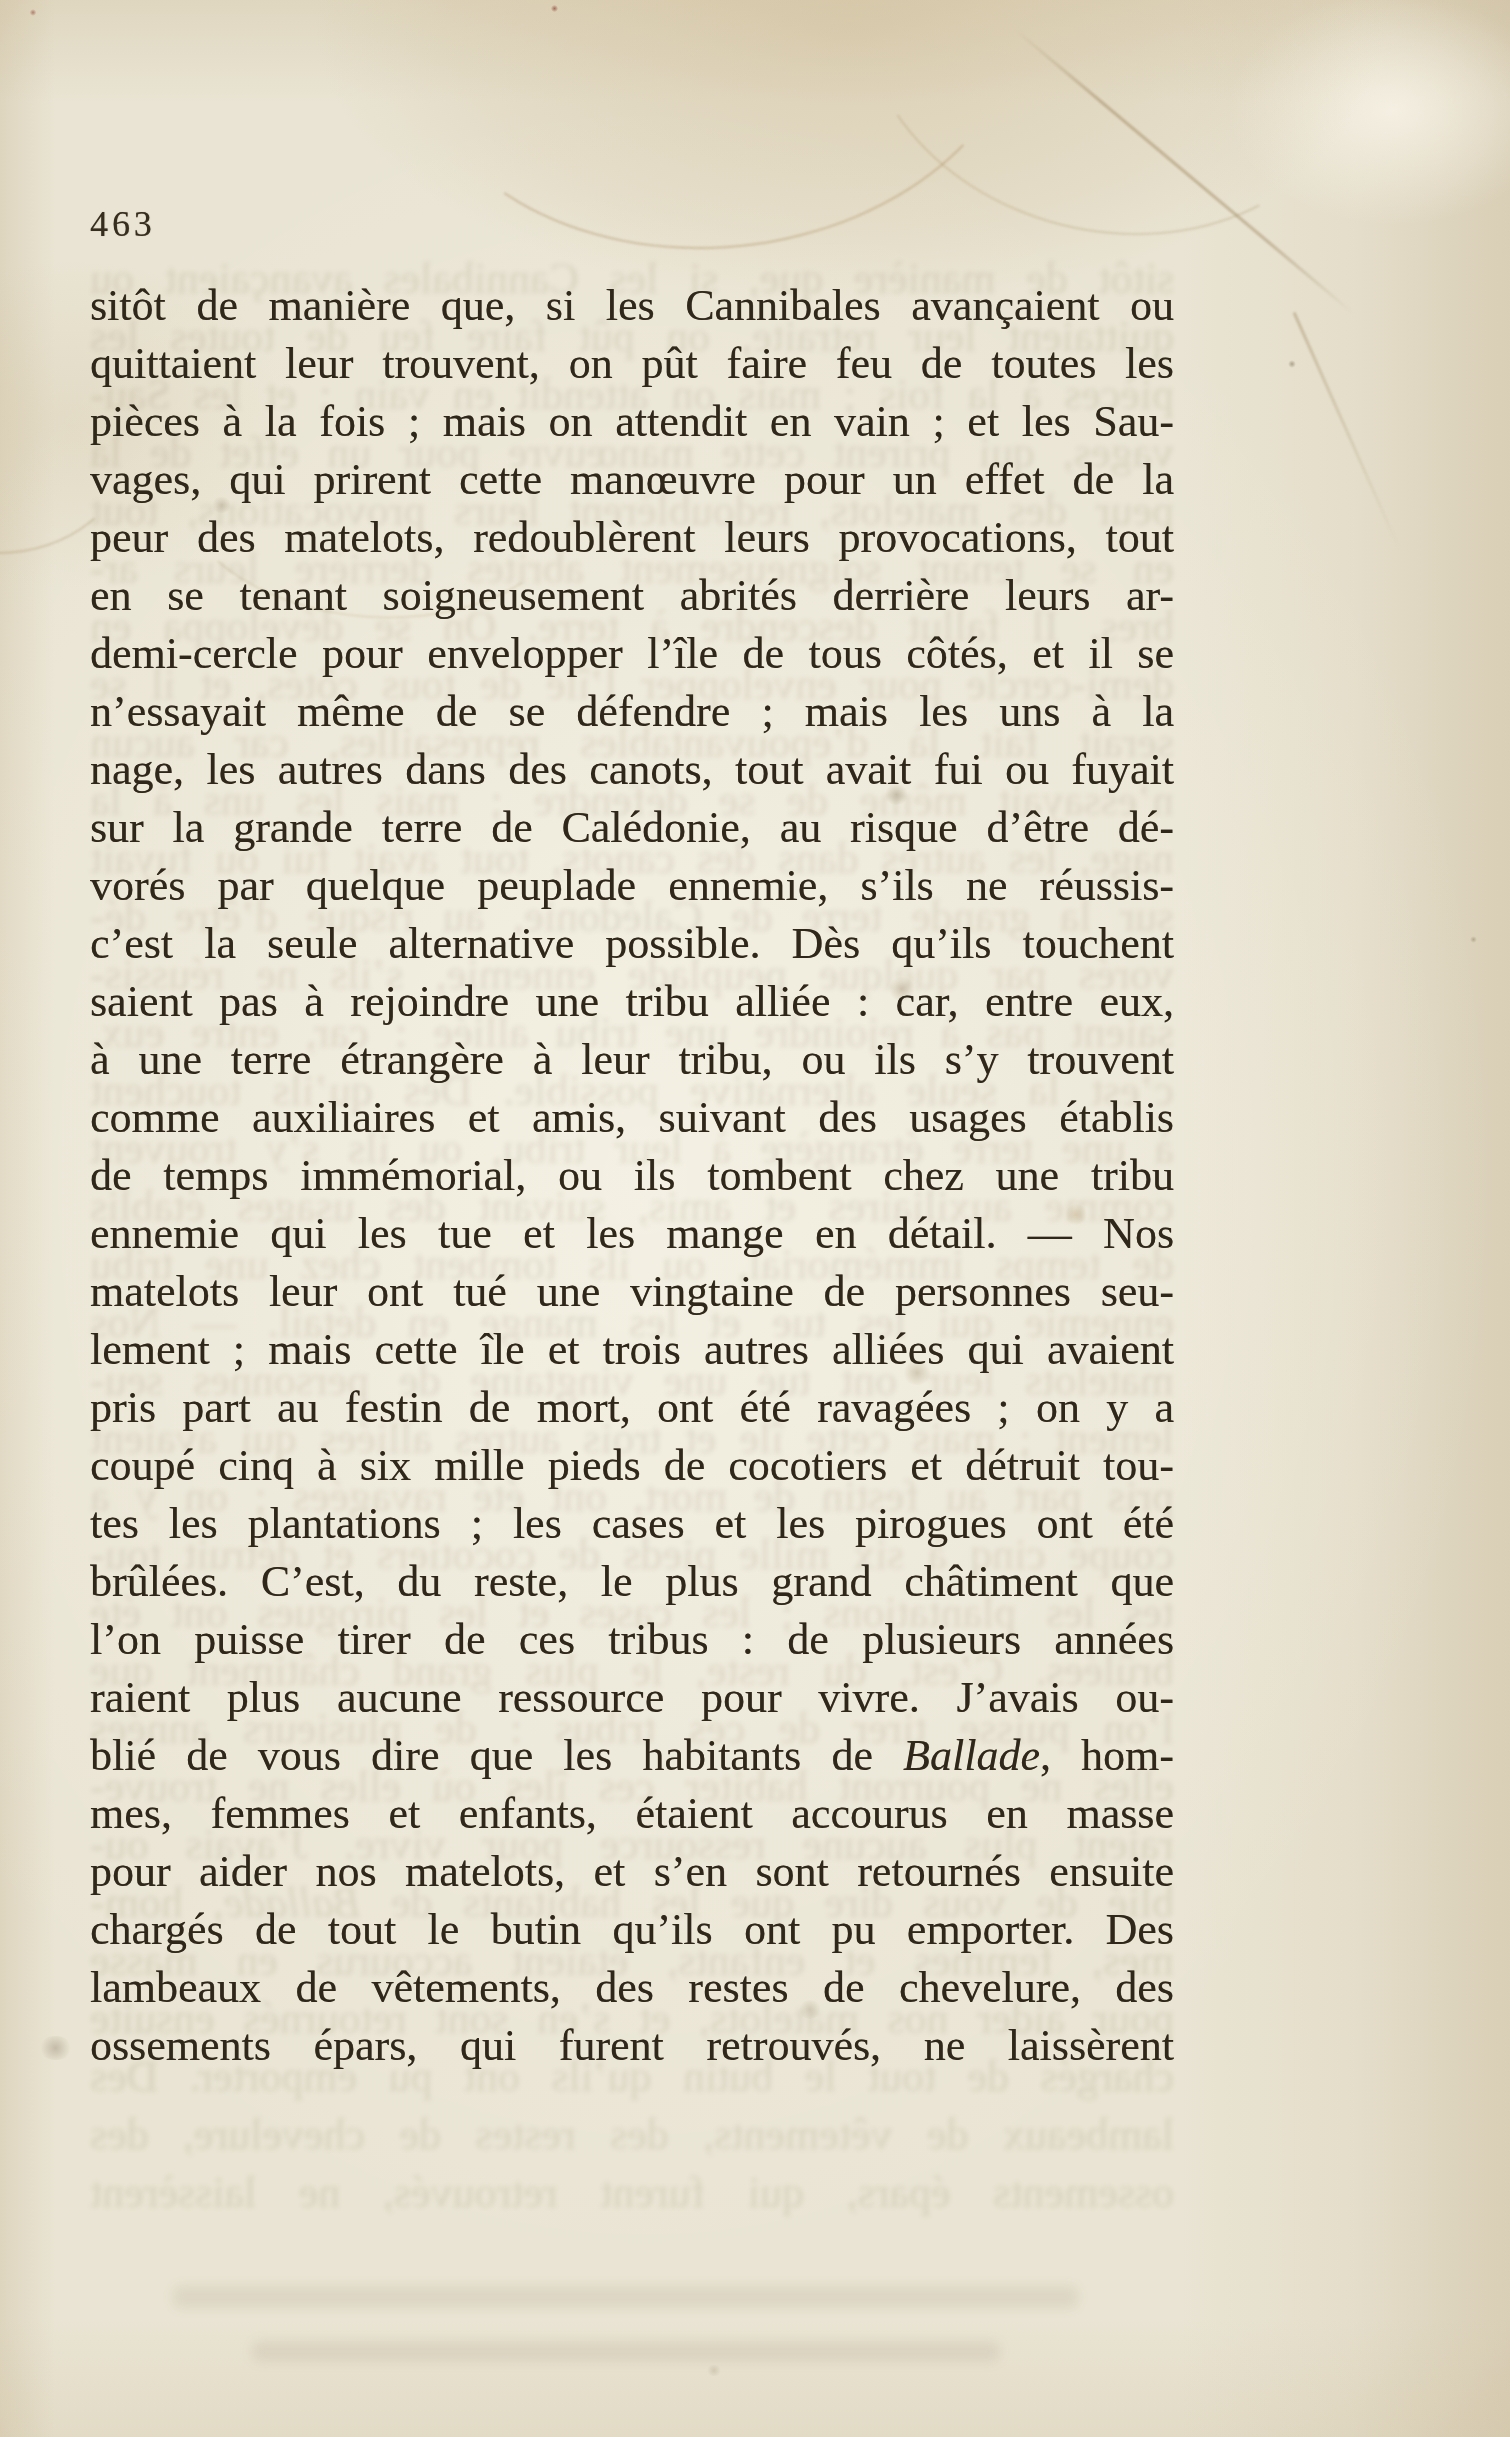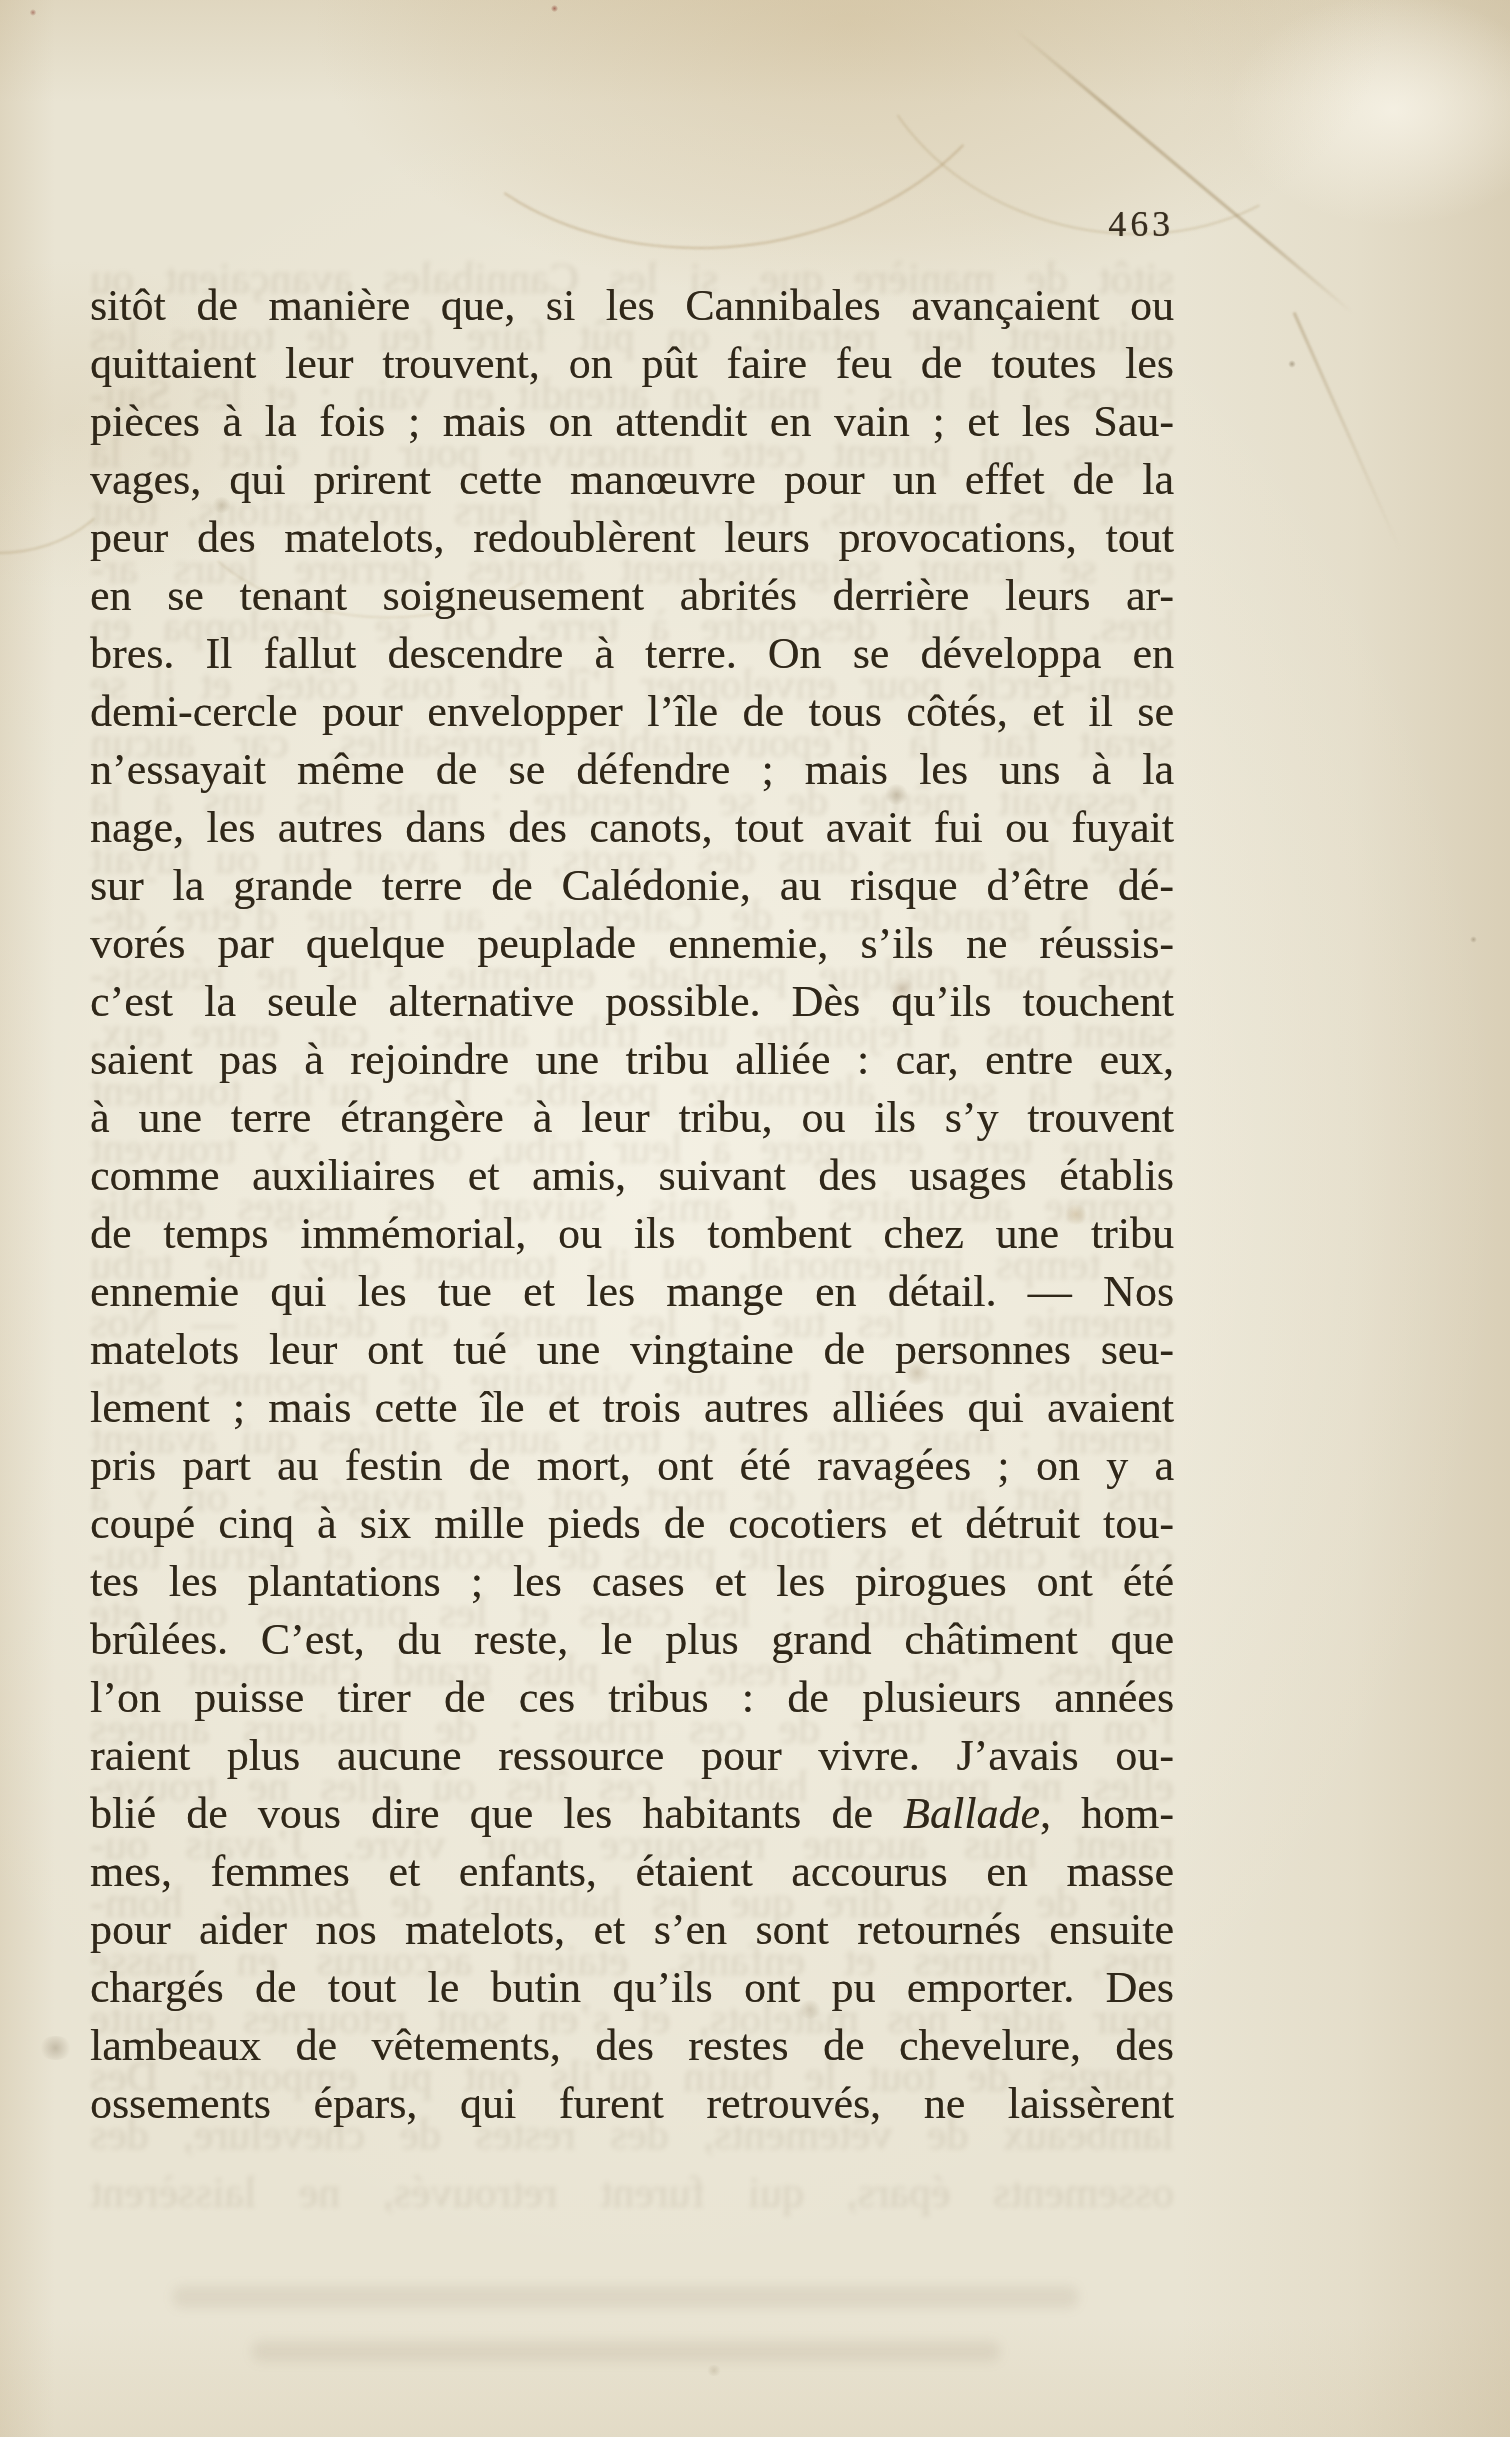--- a/index.html
+++ b/index.html
@@ -44,21 +44,21 @@
   #crease-2 { left: 1294px; top: 311px; width: 260px;
               background: linear-gradient(to right, rgba(160,138,98,0.45), rgba(160,138,98,0));
               transform: rotate(66deg); }
 
   
   .speck { position: absolute; border-radius: 50%; }
 
   
   #page-number {
     position: absolute; left: 90px; top: 203px; width: 1084px;
-    text-align: right;
+    text-align: left;
     font-size: 36px; letter-spacing: 3.9px;
     color: #372d1e;
     text-shadow: 0.3px 0.4px 0.7px rgba(55,45,30,0.55);
   }
 
   .textcol {
     position: absolute; left: 90px; top: 277px; width: 1084px;
     font-size: 44px; line-height: 58px;
     color: #2f2719;
     text-shadow: 0.2px 0.3px 0.6px rgba(47,39,25,0.55);
@@ -148,21 +148,20 @@
 
   <div id="page-number">463</div>
 
   <div class="textcol" id="text-block">
       <div class="line">sitôt de manière que, si les Cannibales avançaient ou</div>
       <div class="line">quittaient leur trouvent, on pût faire feu de toutes les</div>
       <div class="line">pièces à la fois ; mais on attendit en vain ; et les Sau-</div>
       <div class="line">vages, qui prirent cette manœuvre pour un effet de la</div>
       <div class="line">peur des matelots, redoublèrent leurs provocations, tout</div>
       <div class="line">en se tenant soigneusement abrités derrière leurs ar-</div>
-      <div class="line">bres. Il fallut descendre à terre. On se développa en</div>
       <div class="line">demi-cercle pour envelopper l’île de tous côtés, et il se</div>
       <div class="line">n’essayait même de se défendre ; mais les uns à la</div>
       <div class="line">nage, les autres dans des canots, tout avait fui ou fuyait</div>
       <div class="line">sur la grande terre de Calédonie, au risque d’être dé-</div>
       <div class="line">vorés par quelque peuplade ennemie, s’ils ne réussis-</div>
       <div class="line">c’est la seule alternative possible. Dès qu’ils touchent</div>
       <div class="line">saient pas à rejoindre une tribu alliée : car, entre eux,</div>
       <div class="line">à une terre étrangère à leur tribu, ou ils s’y trouvent</div>
       <div class="line">comme auxiliaires et amis, suivant des usages établis</div>
       <div class="line">de temps immémorial, ou ils tombent chez une tribu</div>

